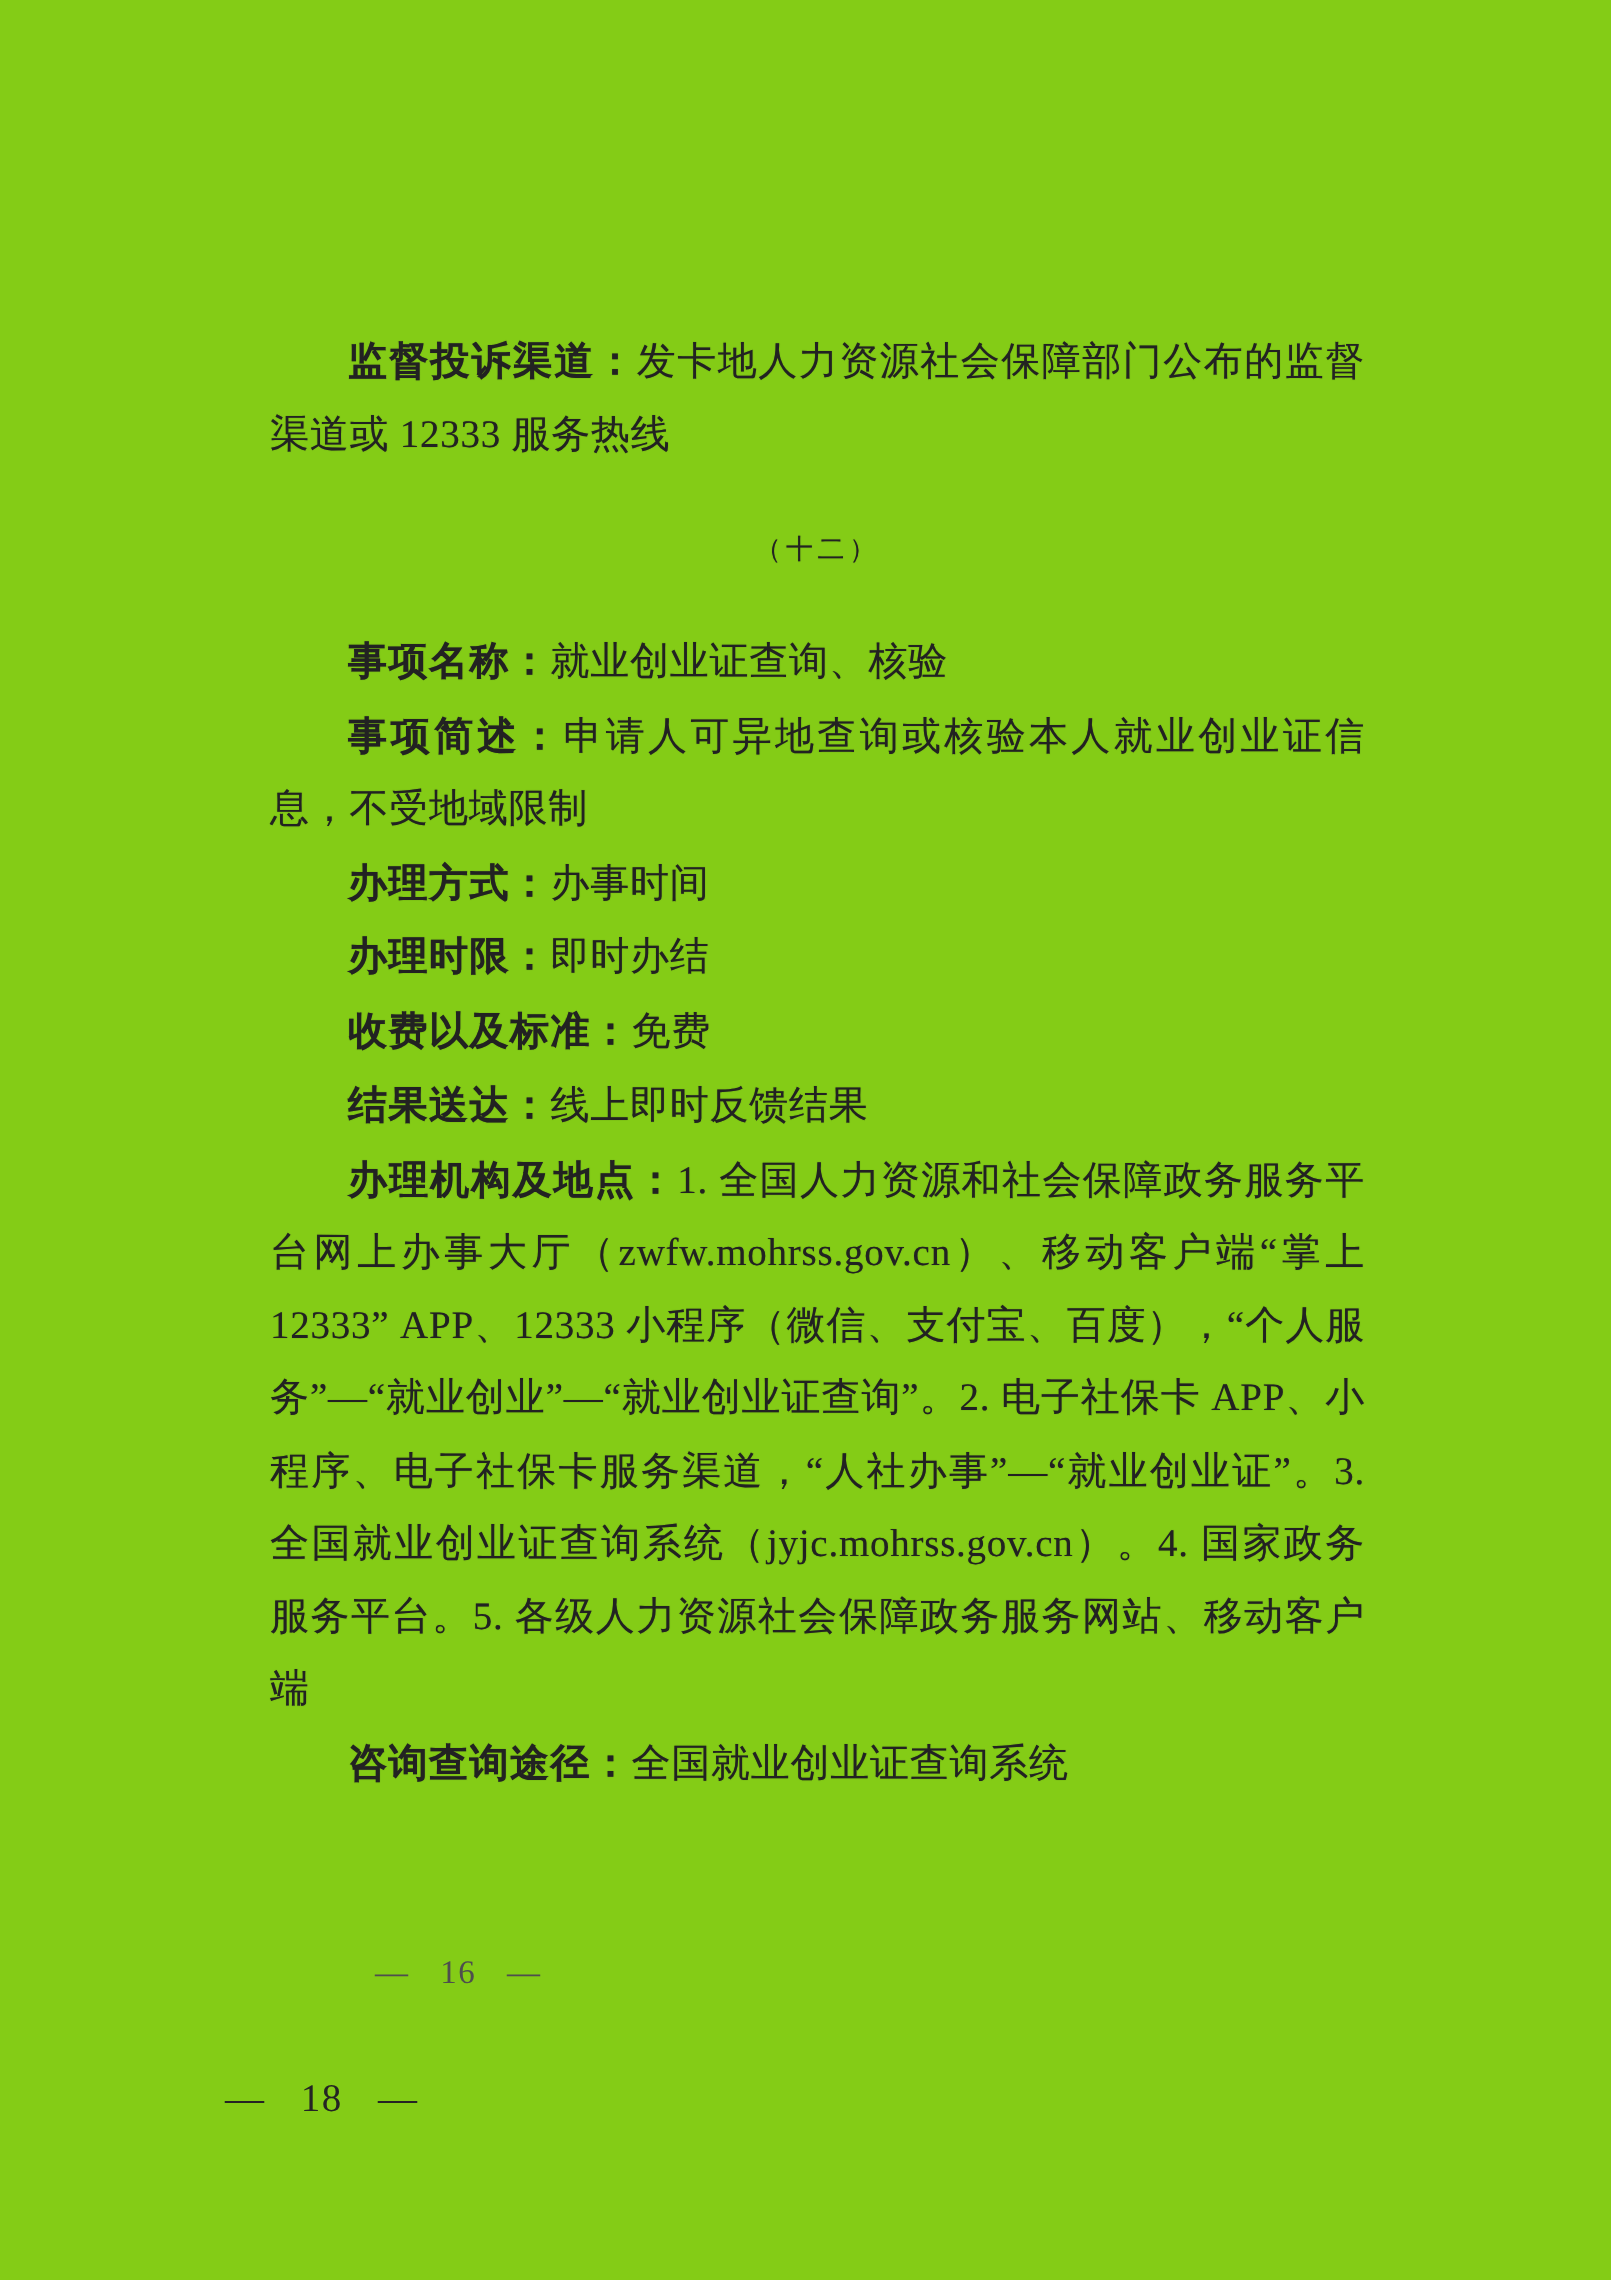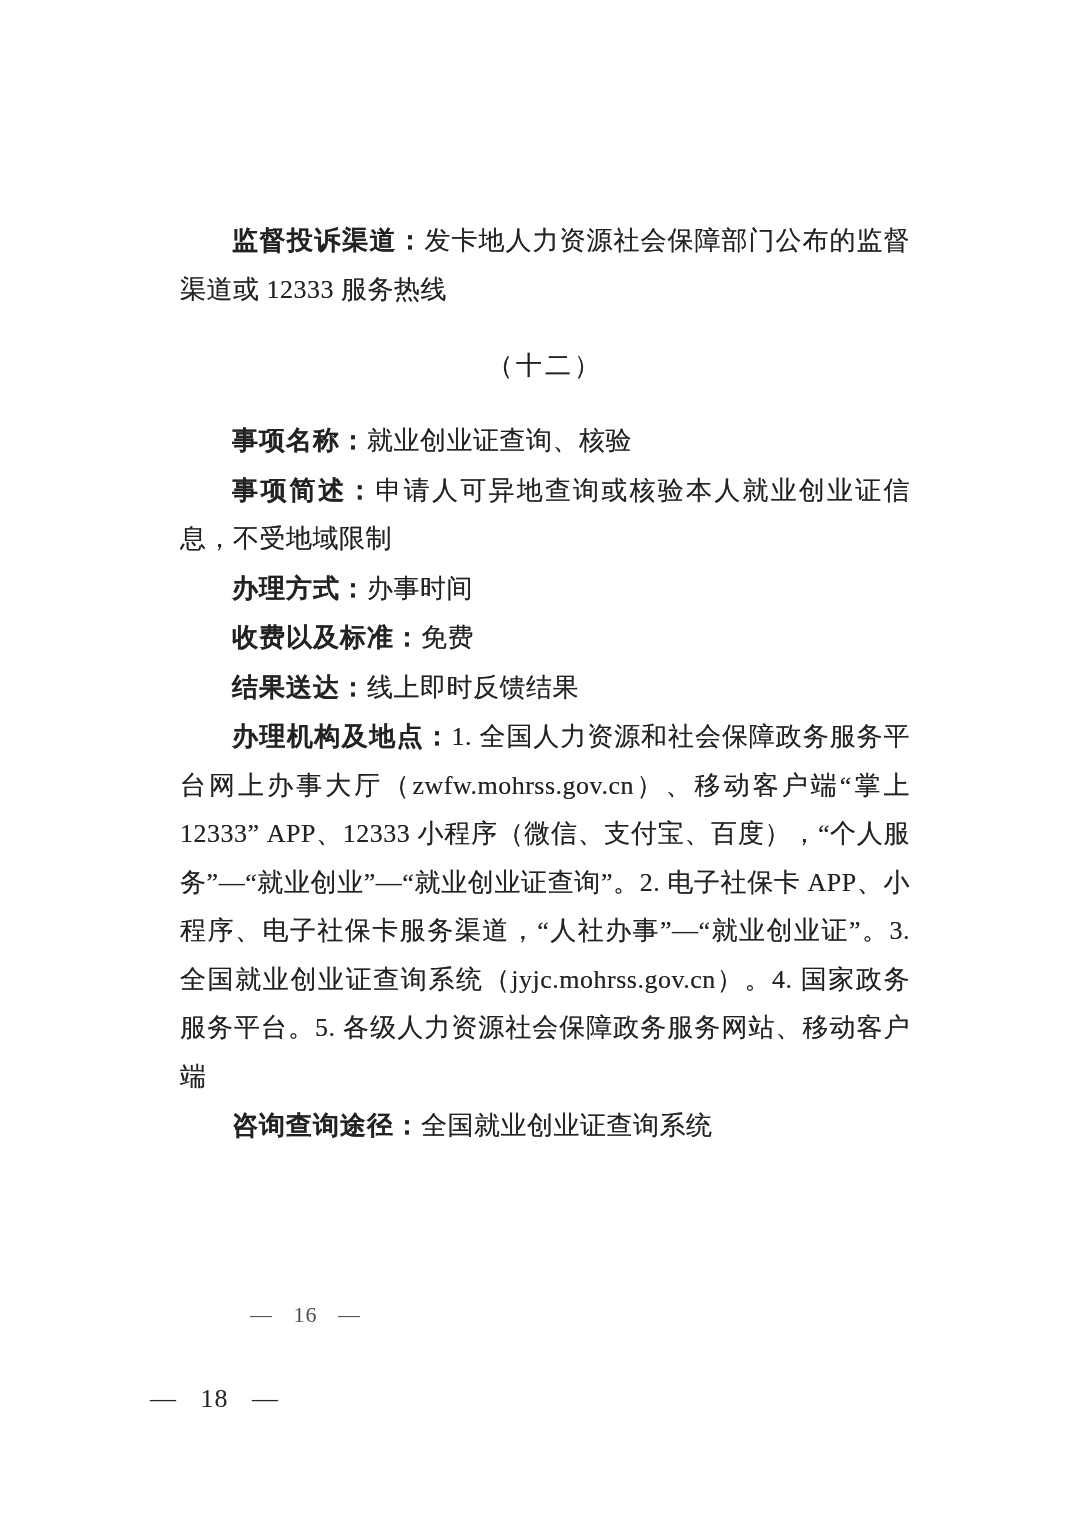--- a/index.html
+++ b/index.html
@@ -5,21 +5,21 @@
   html, body {
     margin: 0;
     padding: 0;
     background: #e8e8e8;
   }
   .page {
     position: relative;
     width: 1074px;
     height: 1520px;
     margin: 0 auto;
-    background: #ffffff;
+    background: #84cc16;
     overflow: hidden;
     font-family: "Liberation Serif", "DejaVu Serif", serif;
     color: #222222;
   }
   .doc-body {
     position: absolute;
     left: 180px;
     top: 216px;
     width: 730px;
   }
@@ -32,21 +32,21 @@
     letter-spacing: 0.5px;
     text-shadow: 0 0 0.6px rgba(40,40,40,0.55);
   }
   .para .field-label {
     font-family: "Liberation Sans", "DejaVu Sans", sans-serif;
     font-weight: 700;
     letter-spacing: 1px;
   }
   .heading {
     margin: 28px 0 26px 0;
-    font-size: 26px;
+    font-size: 18px;
     font-weight: 400;
     line-height: 48px;
     text-align: center;
     letter-spacing: 3px;
     text-shadow: 0 0 0.6px rgba(40,40,40,0.55);
   }
   .inner-pageno {
     position: absolute;
     left: 202px;
     top: 1302px;
@@ -69,20 +69,21 @@
 </head>
 <body>
 
 <div class="page">
   <div class="doc-body" id="doc-body">
       <p class="para"><b class="field-label">监督投诉渠道：</b><span>发卡地人力资源社会保障部门公布的监督渠道或 12333 服务热线</span></p>
       <h2 class="heading">（十二）</h2>
       <p class="para"><b class="field-label">事项名称：</b><span>就业创业证查询、核验</span></p>
       <p class="para"><b class="field-label">事项简述：</b><span>申请人可异地查询或核验本人就业创业证信息，不受地域限制</span></p>
       <p class="para"><b class="field-label">办理方式：</b><span>办事时间</span></p>
+      <p class="para"><b class="field-label">办理时限：</b><span>即时办结</span></p>
       <p class="para"><b class="field-label">收费以及标准：</b><span>免费</span></p>
       <p class="para"><b class="field-label">结果送达：</b><span>线上即时反馈结果</span></p>
       <p class="para"><b class="field-label">办理机构及地点：</b><span>1. 全国人力资源和社会保障政务服务平台网上办事大厅（zwfw.mohrss.gov.cn）、移动客户端“掌上 12333” APP、12333 小程序（微信、支付宝、百度），“个人服务”—“就业创业”—“就业创业证查询”。2. 电子社保卡 APP、小程序、电子社保卡服务渠道，“人社办事”—“就业创业证”。3. 全国就业创业证查询系统（jyjc.mohrss.gov.cn）。4. 国家政务服务平台。5. 各级人力资源社会保障政务服务网站、移动客户端</span></p>
       <p class="para"><b class="field-label">咨询查询途径：</b><span>全国就业创业证查询系统</span></p>
     </div>
   <div class="inner-pageno">— 16 —</div>
   <div class="outer-pageno">— 18 —</div>
 </div>
 
 </body></html>

